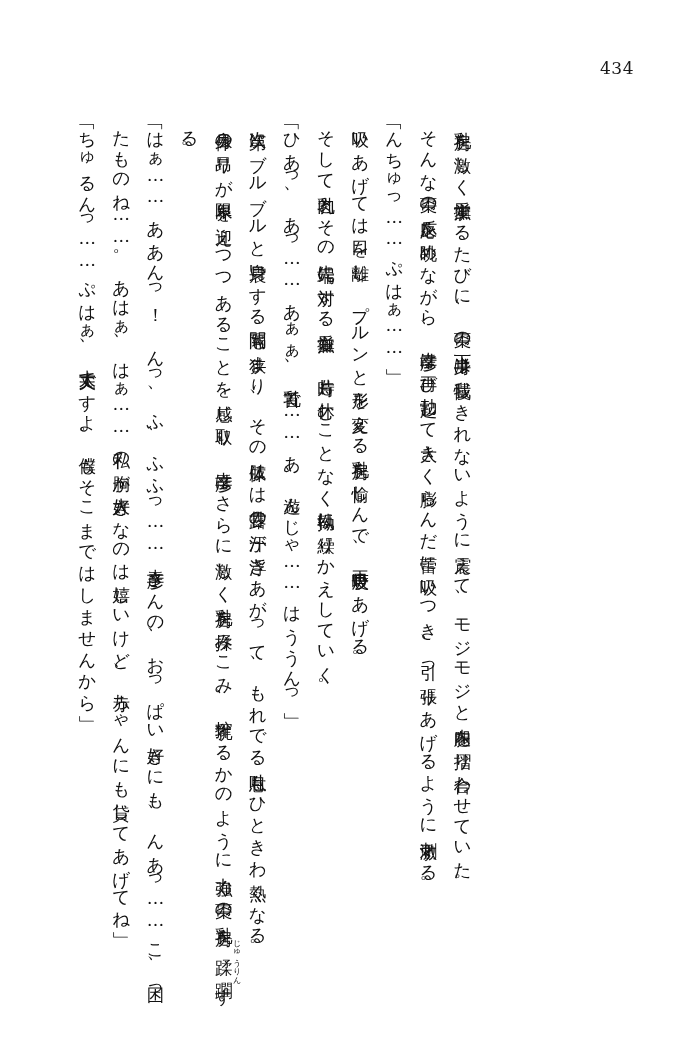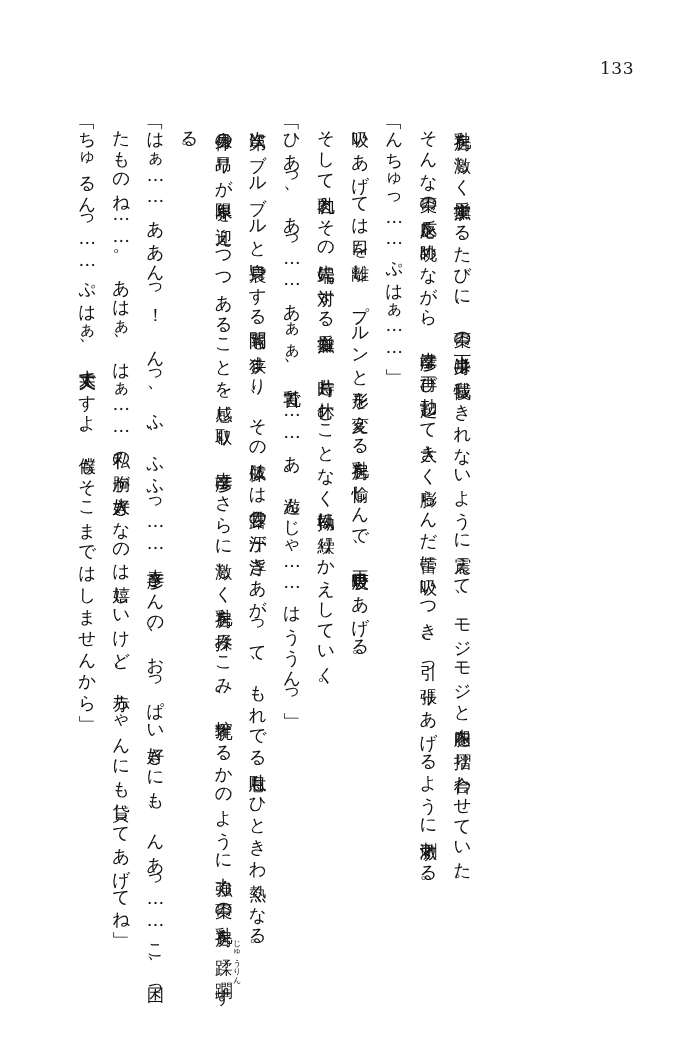--- a/index.html
+++ b/index.html
@@ -58,21 +58,21 @@
     font-size: 8px;
     letter-spacing: 0px;
     line-height: 1;
   }
 </style>
 </head>
 <body>
 
 <div class="page">
 
-  <div class="page-number">133</div>
+  <div class="page-number">434</div>
 
   <div class="body-text">
     <div class="tategaki" id="tategaki-col">
         <p>乳房を激しく愛撫するたびに、棗の下半身は我慢しきれないように震えて、モジモジと内腿を摺り合わせていた。</p>
         <p>そんな棗の反応を眺めながら、幸彦は再び勃起して大きく膨らんだ蕾に吸いつき、引っ張りあげるように刺激する。</p>
         <p>「んちゅっ……ぷはぁ……」</p>
         <p>吸いあげては口を離し、プルンと形を変える乳房を愉しんで、再度吸いあげる。</p>
         <p>そして乳肉とその先端に対する愛撫も、片時も休むことなく執拗に繰りかえしていく。</p>
         <p>「ひあっ、あっ……あぁぁ、乳首で……あ、遊んじゃ……はううんっ」</p>
         <p>次第にブルブルと身震いする間隔も狭まり、その肢体には甘露の汗が浮きあがって、もれでる吐息もひときわ熱くなる。</p>

